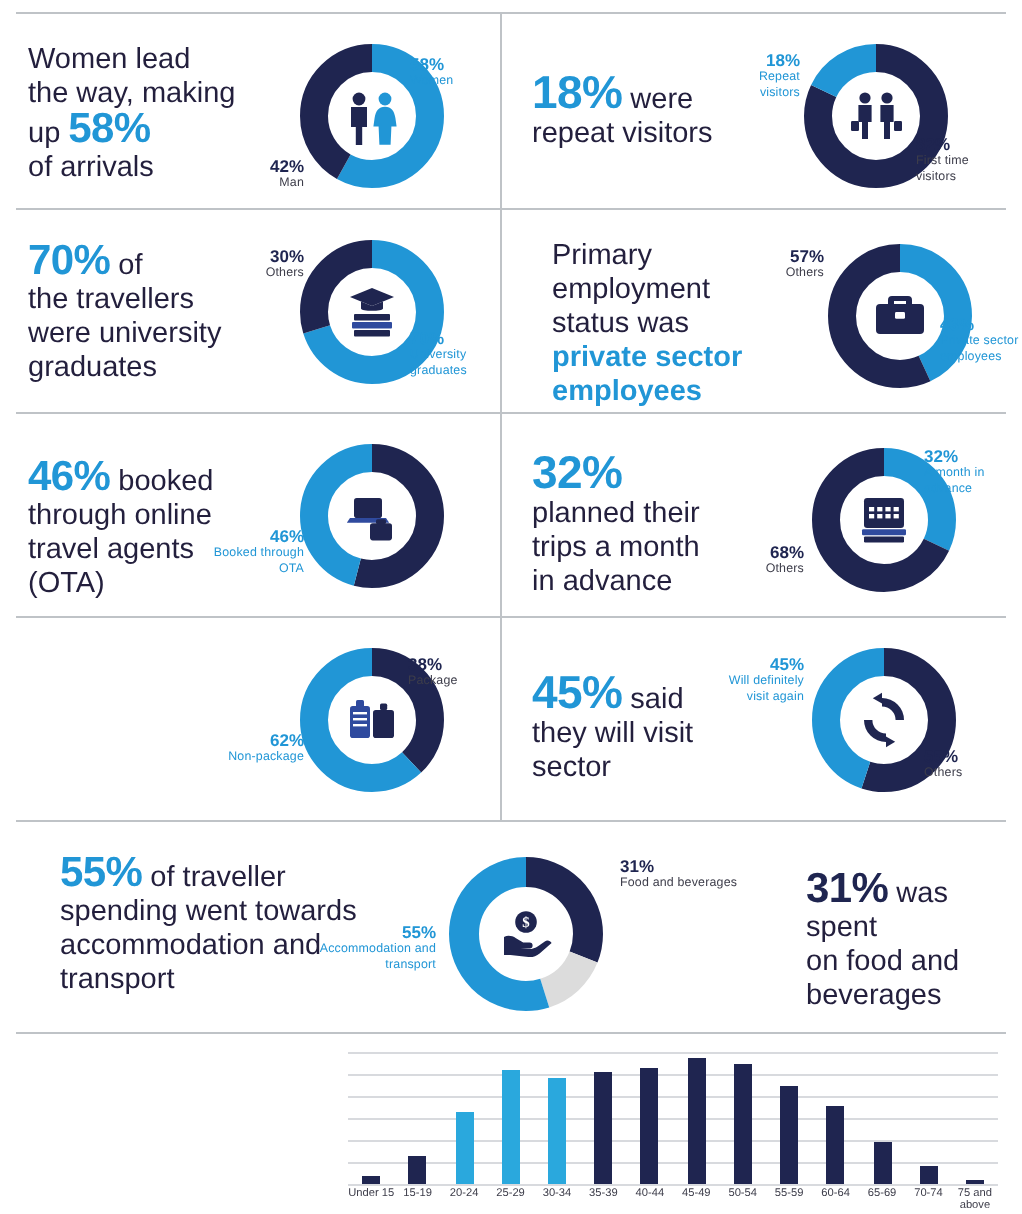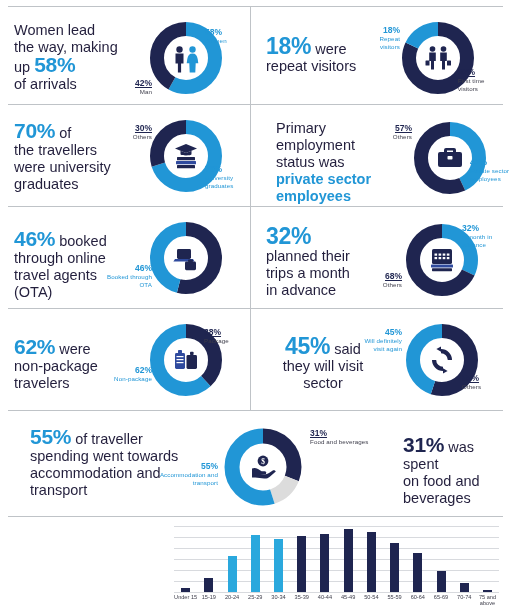--- a/index.html
+++ b/index.html
@@ -31,21 +31,21 @@
   .headline .blue{color:#2196d6;font-weight:700;}
 
   
   .donut{position:absolute;}
   .donut svg{display:block;}
 
   
   .lbl{position:absolute;line-height:8.5px;}
   .lbl .pct{font-size:8.5px;font-weight:700;display:block;}
   .lbl .cap{font-size:6.2px;font-weight:400;display:block;letter-spacing:.1px;}
-  .lbl.navy .pct{color:#1f2550;text-decoration:underline;}
+  .lbl.navy .pct{color:#1f2550;}
   .lbl.navy .cap{color:#3d3d4a;}
   .lbl.blue .pct{color:#2196d6;}
   .lbl.blue .cap{color:#2196d6;}
 
   
   .chartwrap{position:absolute;}
   .gridlines{position:absolute;left:0;top:0;width:100%;height:100%;}
   .gline{position:absolute;left:0;right:0;height:1px;background:#d8dade;}
   .bars{position:absolute;left:0;bottom:0;width:100%;height:100%;
         display:flex;align-items:flex-end;justify-content:space-between;}
@@ -242,25 +242,20 @@
       <span class="pct">32%</span>
       <span class="cap">A month in advance</span>
     </div>
     <div class="lbl navy" style="left:104px;top:60px;width:40px;text-align:right;">
       <span class="pct">68%</span>
       <span class="cap">Others</span>
     </div>
   </div>
 
   <div class="panel" style="left:8px;top:314px;width:242px;height:94px;">
-    <div class="ptext headline" style="left:6px;top:24px;width:140px;">
-      <span class="big">62%</span><span> were</span><br>
-      <span>non-package</span><br>
-      <span>travelers</span>
-    </div>
     <div class="donut" style="left:140px;top:8px;">
       <svg width="76" height="76" viewBox="0 0 76 76">
         <circle cx="38" cy="38" r="29" fill="none" stroke="#1f2550" stroke-width="14" stroke-dasharray="69.2 113" stroke-dashoffset="0" transform="rotate(-90 38 38)"></circle>
         <circle cx="38" cy="38" r="29" fill="none" stroke="#2196d6" stroke-width="14" stroke-dasharray="113 69.2" stroke-dashoffset="-69.2" transform="rotate(-90 38 38)"></circle>
         <g transform="translate(38,38)" fill="#1f2550">
           <rect x="-11" y="-7" width="10" height="16" rx="1.4" fill="#2f4a9e"></rect>
           <rect x="-8" y="-10" width="4" height="3.4" rx="0.8" fill="#2f4a9e"></rect>
           <g fill="#ffffff">
             <rect x="-9.5" y="-4" width="7" height="1.2"></rect>
             <rect x="-9.5" y="-1" width="7" height="1.2"></rect>
@@ -275,21 +270,21 @@
       <span class="pct">62%</span>
       <span class="cap">Non-package</span>
     </div>
     <div class="lbl navy" style="left:196px;top:14px;width:44px;">
       <span class="pct">38%</span>
       <span class="cap">Package</span>
     </div>
   </div>
 
   <div class="panel" style="left:258px;top:314px;width:245px;height:94px;">
-    <div class="ptext headline" style="left:0;top:24px;width:130px;text-align:center;">
+    <div class="ptext headline" style="left:8px;top:24px;width:130px;">
       <span class="big" style="font-size:23px;">45%</span><span> said</span><br>
       <span>they will visit</span><br>
       <span>sector</span>
     </div>
     <div class="donut" style="left:146px;top:8px;">
       <svg width="76" height="76" viewBox="0 0 76 76">
         <circle cx="38" cy="38" r="29" fill="none" stroke="#1f2550" stroke-width="14" stroke-dasharray="100.2 82" stroke-dashoffset="0" transform="rotate(-90 38 38)"></circle>
         <circle cx="38" cy="38" r="29" fill="none" stroke="#2196d6" stroke-width="14" stroke-dasharray="82 100.2" stroke-dashoffset="-100.2" transform="rotate(-90 38 38)"></circle>
         <g transform="translate(38,38)" fill="#1f2550">
           <path d="M-1,-11 A11,11 0 0 1 10,0 h-4.2 A6.8,6.8 0 0 0 -1,-6.8 z"></path>

